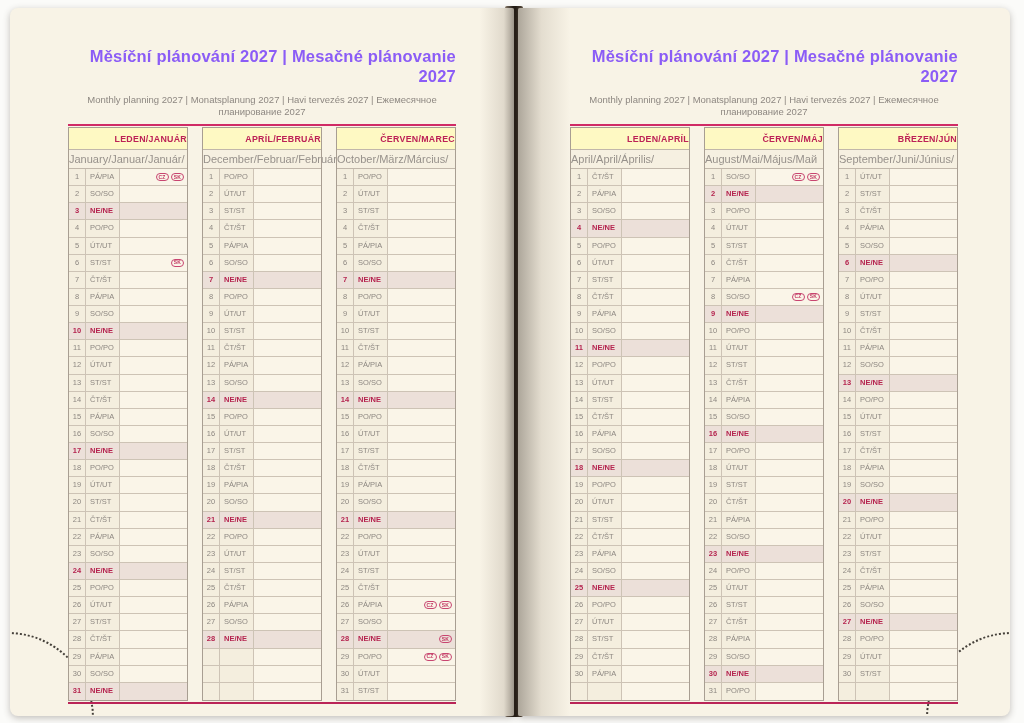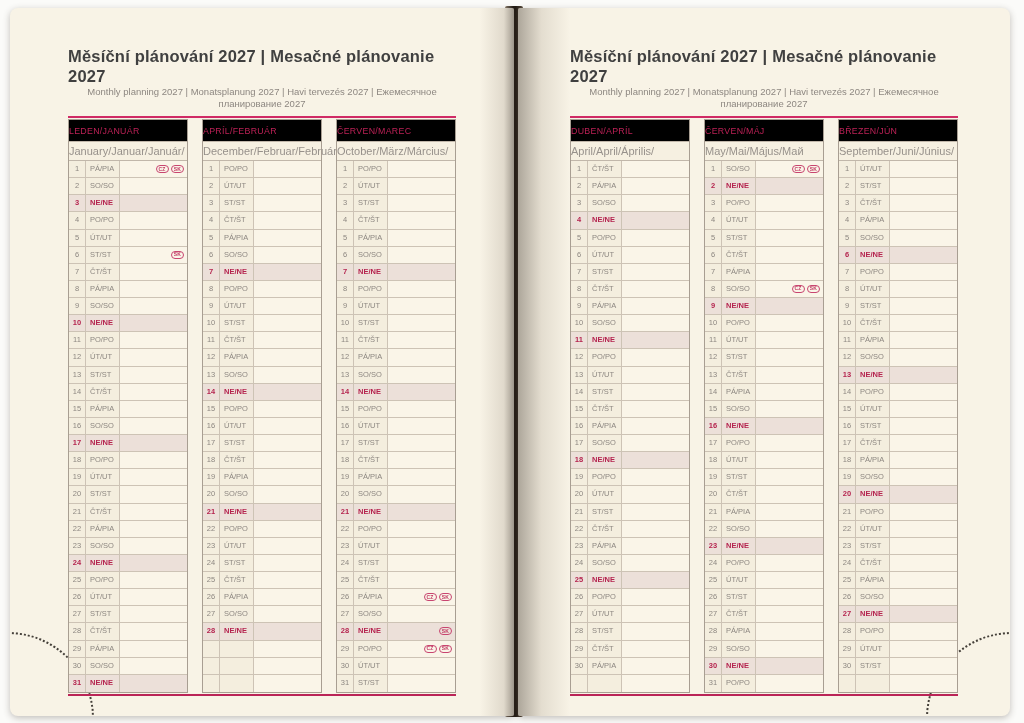--- a/index.html
+++ b/index.html
@@ -28,37 +28,37 @@
     background:linear-gradient(to right, rgba(80,62,44,0), rgba(80,62,44,.14) 70%, rgba(40,30,20,.42));
     pointer-events:none;
   }
   .page.right::before {
     content:""; position:absolute; top:0; left:0; width:52px; height:100%;
     background:linear-gradient(to right, rgba(40,30,20,.36), rgba(80,62,44,.12) 45%, rgba(80,62,44,0));
     pointer-events:none;
   }
   .page-inner { width:388px; margin:0 auto; padding-top:38px; position:relative; z-index:1; }
   .title {
-    text-align:left; color:#404040; font-weight:bold;
+    text-align:right; color:#8b5cf6; font-weight:bold;
     font-size:16.5px; letter-spacing:.2px; line-height:20px;
   }
   .subtitle {
-    margin-top:0; text-align:center; color:#8d8781;
+    margin-top:8px; text-align:center; color:#8d8781;
     font-size:9.5px; line-height:12px;
   }
   .rule-top { margin-top:6px; height:2px; background:#d02a65; }
   .months { display:flex; justify-content:space-between; margin-top:1px; }
   .month-slot {
     width:120px; border:1px solid #a89e92; background:#faf5e8;
     display:flex; flex-direction:column;
   }
   .month-header {
-    height:22px; line-height:22px; text-align:left;
-    color:#bc2156; font-weight:normal; font-size:8.8px; letter-spacing:.3px;
-    border-bottom:1px solid #c1b7aa; background:#000000;
+    height:22px; line-height:22px; text-align:right;
+    color:#bc2156; font-weight:bold; font-size:8.8px; letter-spacing:.3px;
+    border-bottom:1px solid #c1b7aa; background:#fef9c3;
   }
   .month-sub {
     height:19px; line-height:19px; text-align:left;
     color:#97918b; font-size:11px;
     border-bottom:1px solid #c1b7aa; background:#f6f0e1;
   }
   .day-row { display:flex; height:17.13px; border-bottom:1px solid #cdc3b5; }
   .day-row:last-child { border-bottom:none; }
   .cell { line-height:16px; font-size:7.5px; color:#8d8781; }
   .cell-num {
@@ -598,21 +598,21 @@
 </div>
 
 <div class="page right">
   <div class="arc"></div>
   <div class="page-inner">
     <div class="title">Měsíční plánování 2027 | Mesačné plánovanie 2027</div>
     <div class="subtitle">Monthly planning 2027 | Monatsplanung 2027 | Havi tervezés 2027 | Ежемесячное планирование 2027</div>
     <div class="rule-top"></div>
     <div class="months">
       <div class="month-slot">
-          <div class="month-header">DUBEN/APRÍL</div>
+          <div class="month-header">LEDEN/APRÍL</div>
           <div class="month-sub">April/April/Április/Апрель</div>
           <div class="day-row">
             <div class="cell cell-num">1</div>
             <div class="cell cell-day">ČT/ŠT</div>
             <div class="cell cell-notes"></div>
           </div>
           <div class="day-row">
             <div class="cell cell-num">2</div>
             <div class="cell cell-day">PÁ/PIA</div>
             <div class="cell cell-notes"></div>
@@ -758,21 +758,21 @@
             <div class="cell cell-notes"></div>
           </div>
           <div class="day-row empty">
             <div class="cell cell-num"></div>
             <div class="cell cell-day"></div>
             <div class="cell cell-notes"></div>
           </div>
         </div>
       <div class="month-slot">
           <div class="month-header">ČERVEN/MÁJ</div>
-          <div class="month-sub">May/Mai/Május/Май</div>
+          <div class="month-sub">August/Mai/Május/Май</div>
           <div class="day-row">
             <div class="cell cell-num">1</div>
             <div class="cell cell-day">SO/SO</div>
             <div class="cell cell-notes">
               <span class="badge">CZ</span>
               <span class="badge">SK</span>
             </div>
           </div>
           <div class="day-row sunday">
             <div class="cell cell-num">2</div>

